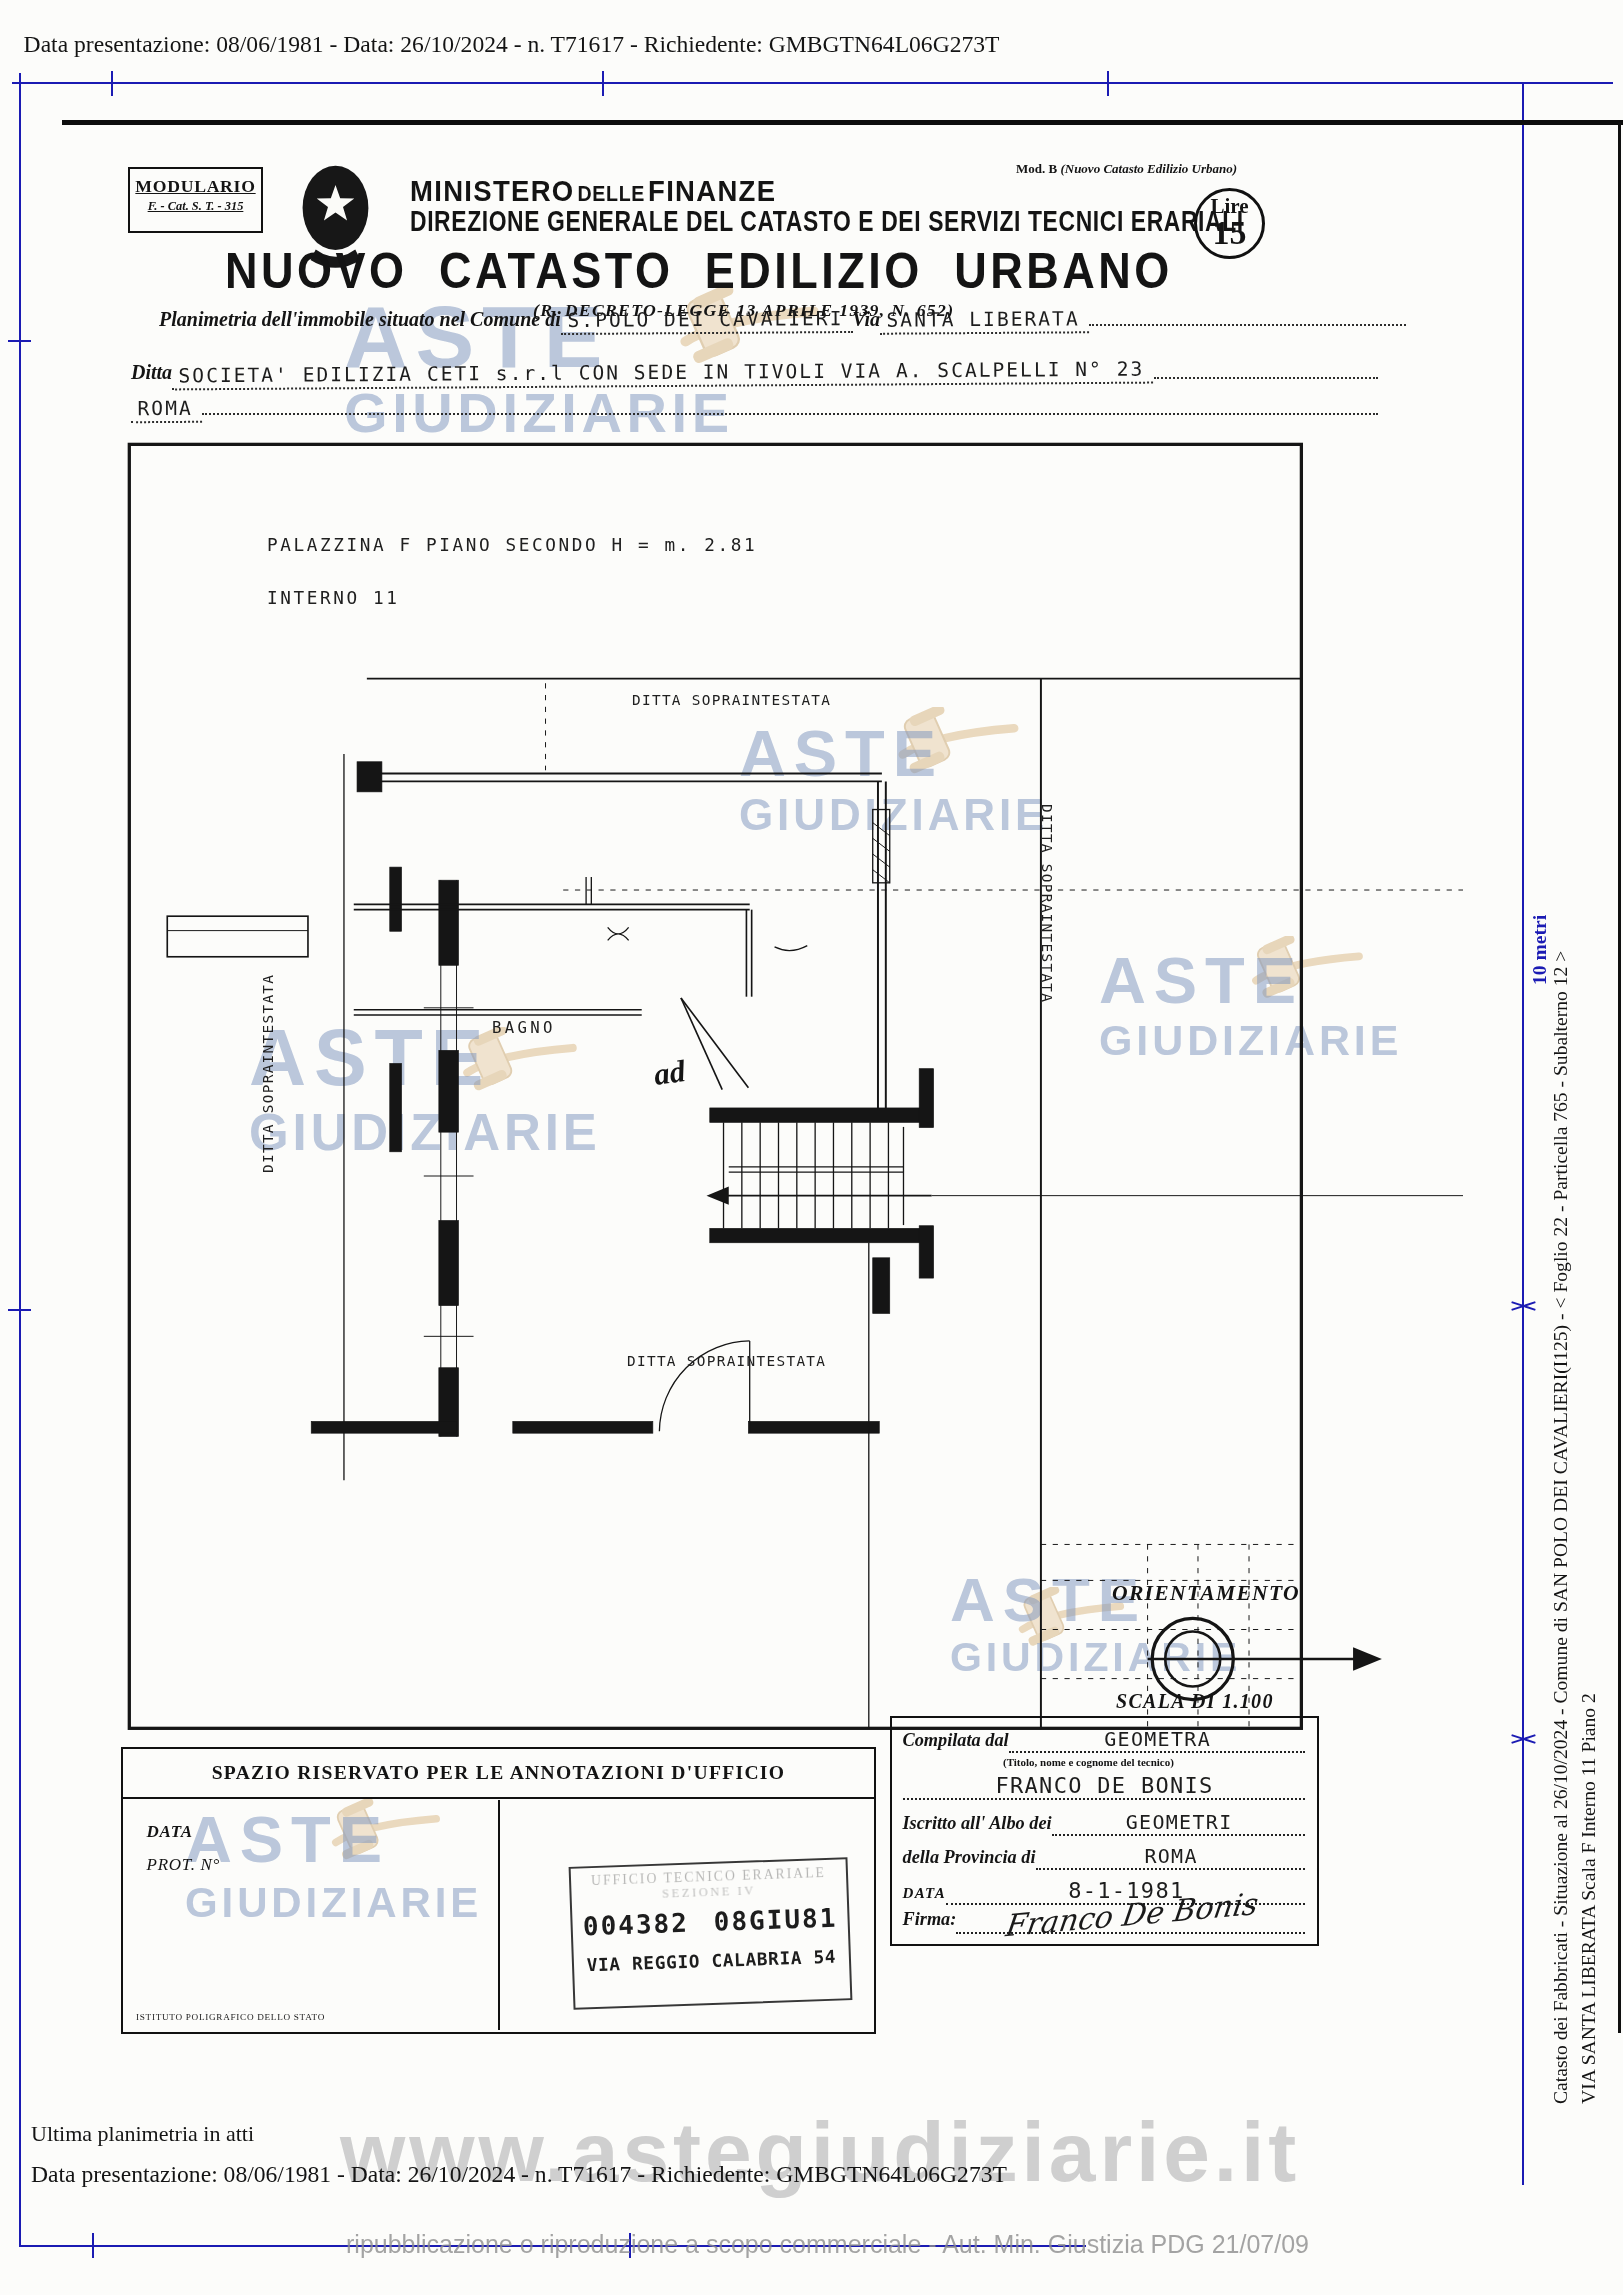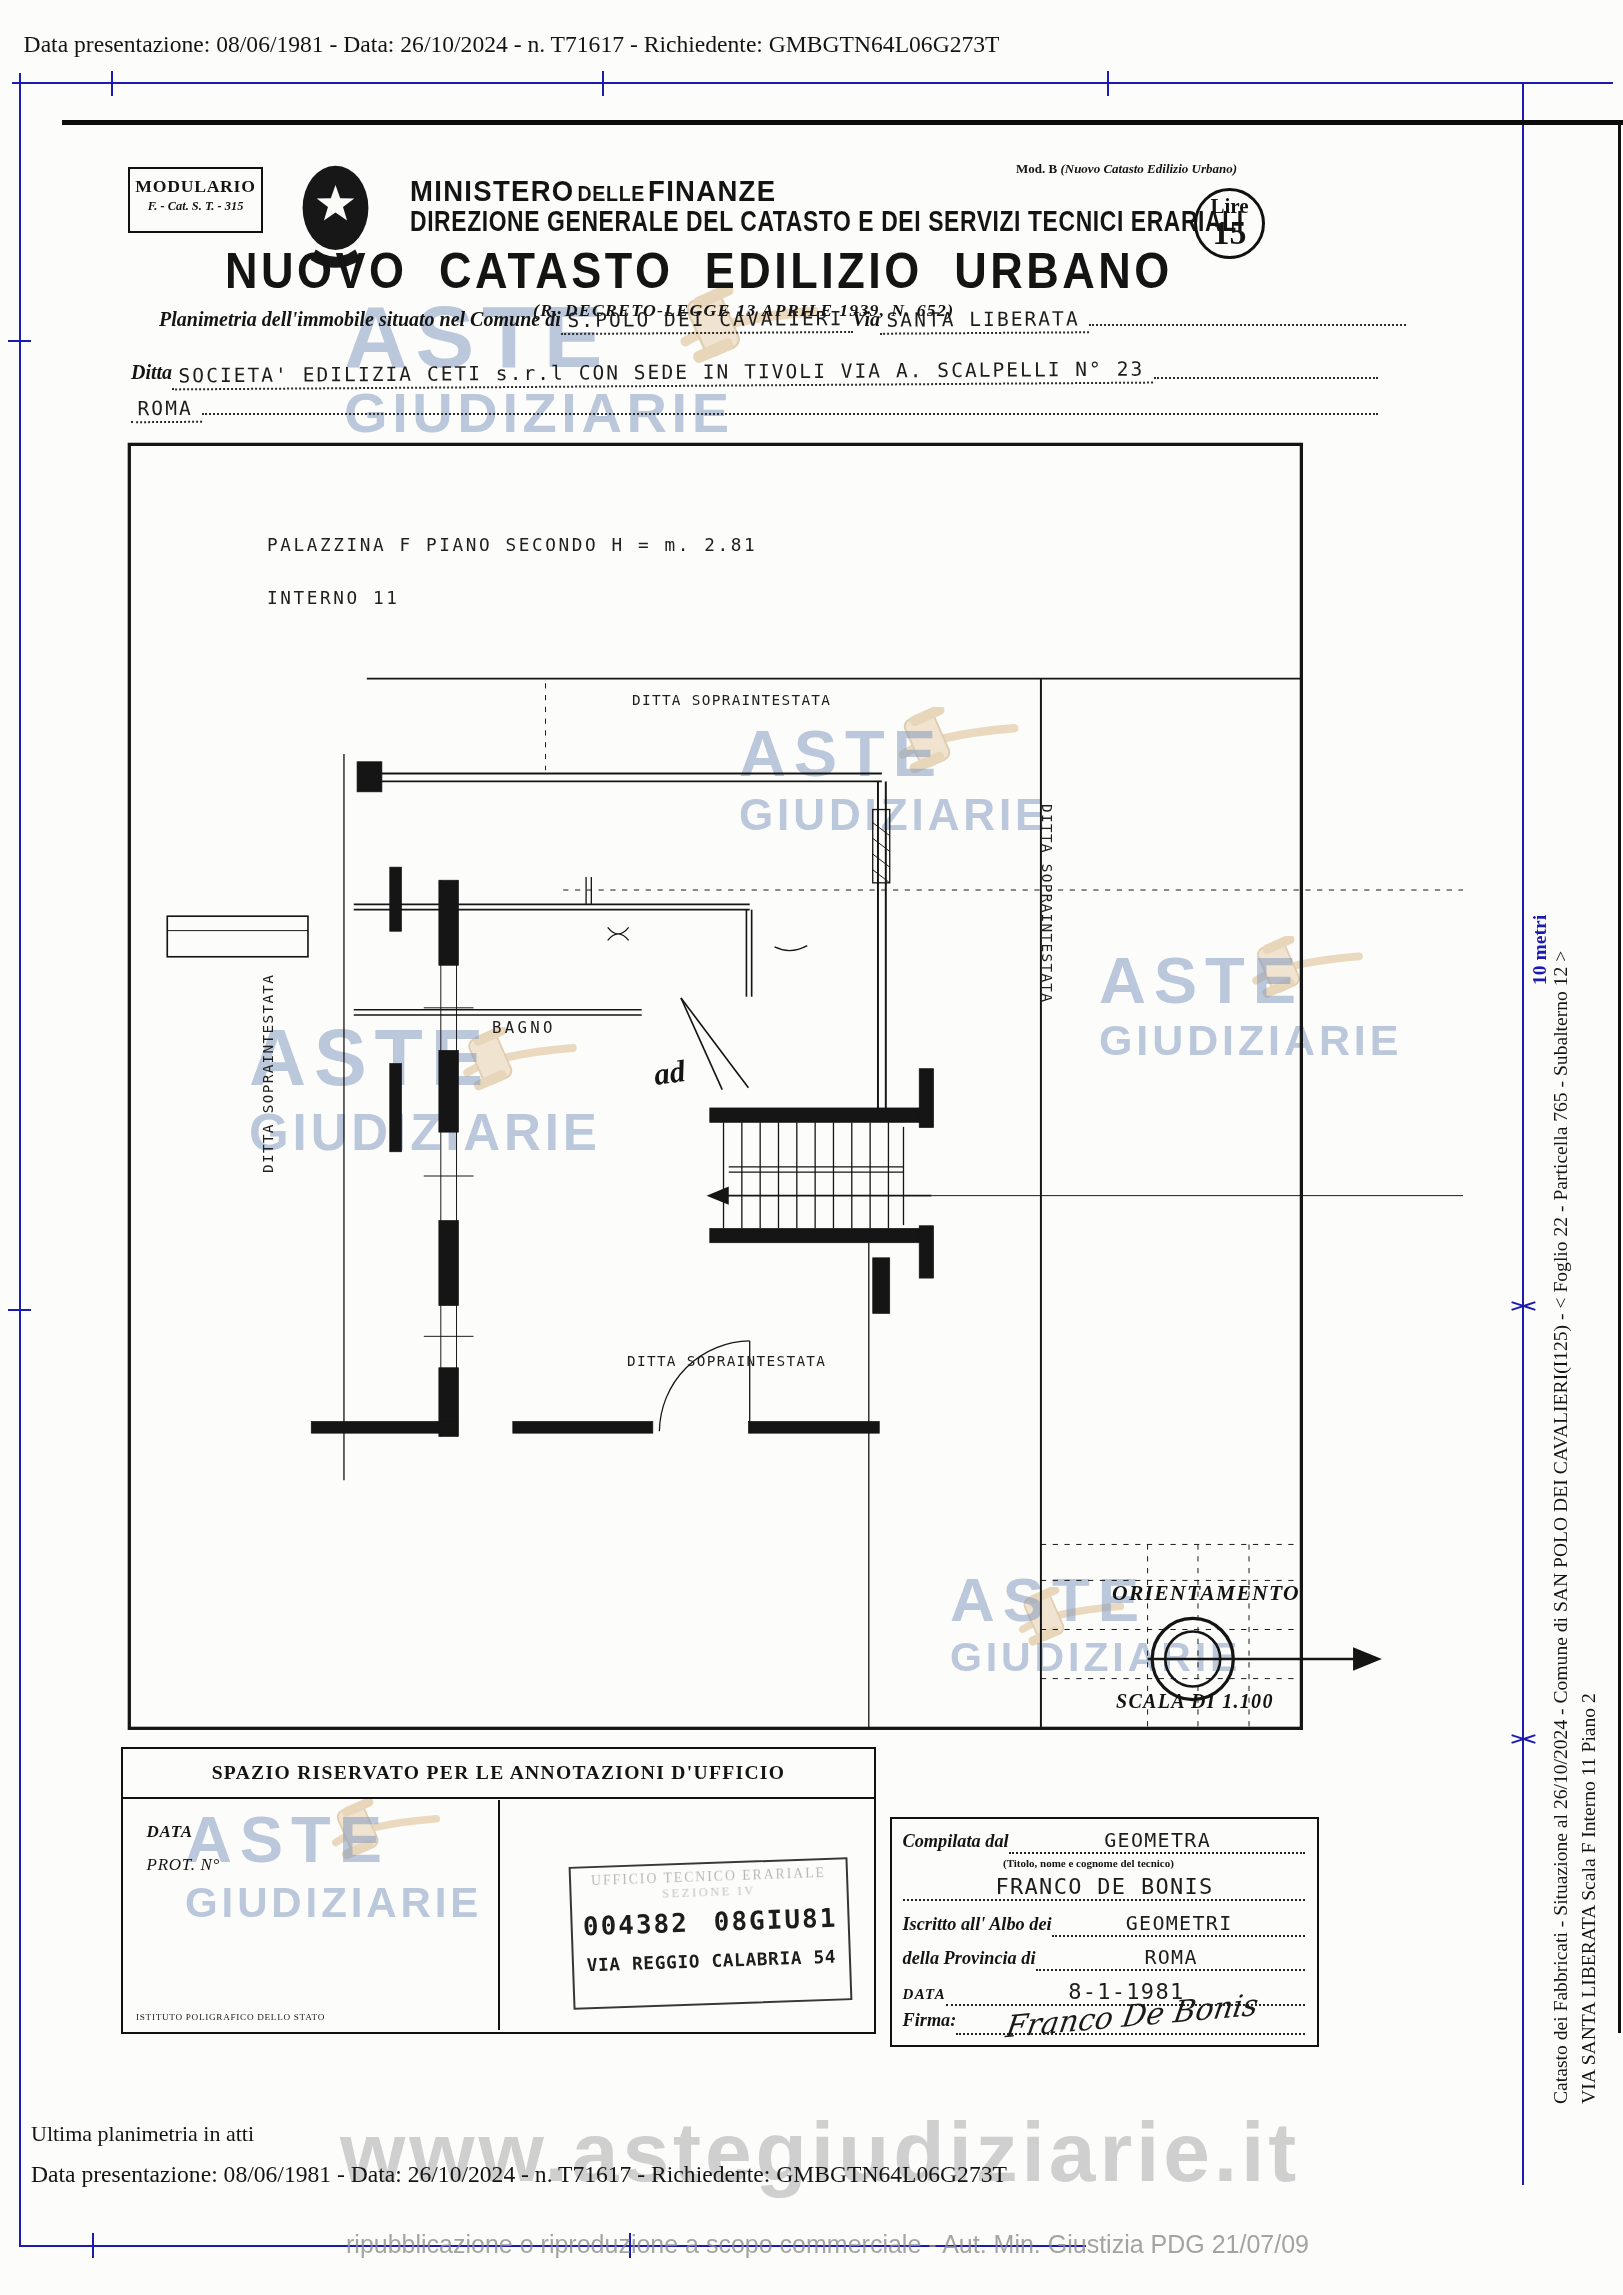--- a/index.html
+++ b/index.html
@@ -94,21 +94,21 @@
   <div class="abs blue" style="left:1511px;top:1738px;width:25px;height:2px;transform:rotate(-18deg)"></div>
   <div class="abs blue" style="left:19px;top:2245px;width:1067px;height:2px"></div>
   <div class="abs blue" style="left:92px;top:2233px;width:2px;height:25px"></div>
   <div class="abs blue" style="left:629px;top:2233px;width:2px;height:25px"></div>
 
   <div class="abs serif nowrap" style="left:23.6px;top:31px;font-size:23.6px;">Data presentazione: 08/06/1981 - Data: 26/10/2024 - n. T71617 - Richiedente: GMBGTN64L06G273T</div>
 
   <div class="abs" style="left:62px;top:120px;width:1561px;height:4.6px;background:#0d0d0d"></div>
   <div class="abs" style="left:1618px;top:122px;width:2.6px;height:1911px;background:#101010"></div>
 
-  <div class="abs" style="left:128px;top:167px;width:131px;height:62px;border:2.6px solid #111;text-align:center;">
+  <div class="abs" style="left:128px;top:167px;width:131px;height:62px;border:2.6px solid #111;text-align:center;text-decoration:underline;">
     <div class="serif" style="font-weight:bold;font-size:17.7px;margin-top:6.5px;letter-spacing:0.7px">MODULARIO</div>
     <div class="serif" style="font-weight:bold;font-style:italic;font-size:12.4px;margin-top:2.6px">F. - Cat. S. T. - 315</div>
   </div>
 
   <svg class="abs" style="left:296px;top:158px" width="79" height="113" viewBox="0 0 120 170">
     <ellipse cx="60" cy="75" rx="50" ry="64" fill="#171717"></ellipse>
     <path d="M60,40 L67.1,60.3 L88.5,60.7 L71.4,73.7 L77.6,94.3 L60,82 L42.4,94.3 L48.6,73.7 L31.5,60.7 L52.9,60.3 Z" fill="#fbfbf8"></path>
     <path d="M30 138 q30 22 60 0 l8 16 q-38 24 -76 0 z" fill="#171717"></path>
   </svg>
 
@@ -274,21 +274,21 @@
   <div class="abs" style="left:571px;top:1862px;width:275px;height:139px;border:2.6px solid rgba(20,20,20,.85);transform:rotate(-2deg);text-align:center;color:#1f1f1f;">
     <div class="serif" style="font-size:13.7px;letter-spacing:2px;opacity:.32;filter:blur(0.7px);margin-top:5.2px">UFFICIO TECNICO ERARIALE</div>
     <div class="serif" style="font-size:12.4px;letter-spacing:2.6px;opacity:.28;filter:blur(0.7px)">SEZIONE IV</div>
     <div style="display:flex;justify-content:center;gap:25px;margin-top:6.5px">
       <span class="hand" style="font-size:26px;font-weight:bold;letter-spacing:2px">004382</span>
       <span class="hand" style="font-size:26px;font-weight:bold;letter-spacing:2px">08GIU81</span>
     </div>
     <div class="hand" style="font-size:17.7px;font-weight:bold;letter-spacing:0.7px;margin-top:14.4px">VIA REGGIO CALABRIA 54</div>
   </div>
 
-  <div class="abs" style="left:890px;top:1817px;width:425px;height:226px;border:2px solid #111;">
+  <div class="abs" style="left:890px;top:1716px;width:425px;height:226px;border:2px solid #111;">
     <div class="crow" style="top:9.2px">
       <span class="clbl serif">Compilata dal</span>
       <span class="cdot"><span class="cval hand">GEOMETRA</span></span>
     </div>
     <div class="abs serif" style="left:111px;top:38px;font-size:11px;font-weight:bold">(Titolo, nome e cognome del tecnico)</div>
     <div class="crow" style="top:55px">
       <span class="cdot"><span class="cval hand" style="font-size:22px">FRANCO DE BONIS</span></span>
     </div>
     <div class="crow" style="top:92px">
       <span class="clbl serif">Iscritto all' Albo dei</span>

